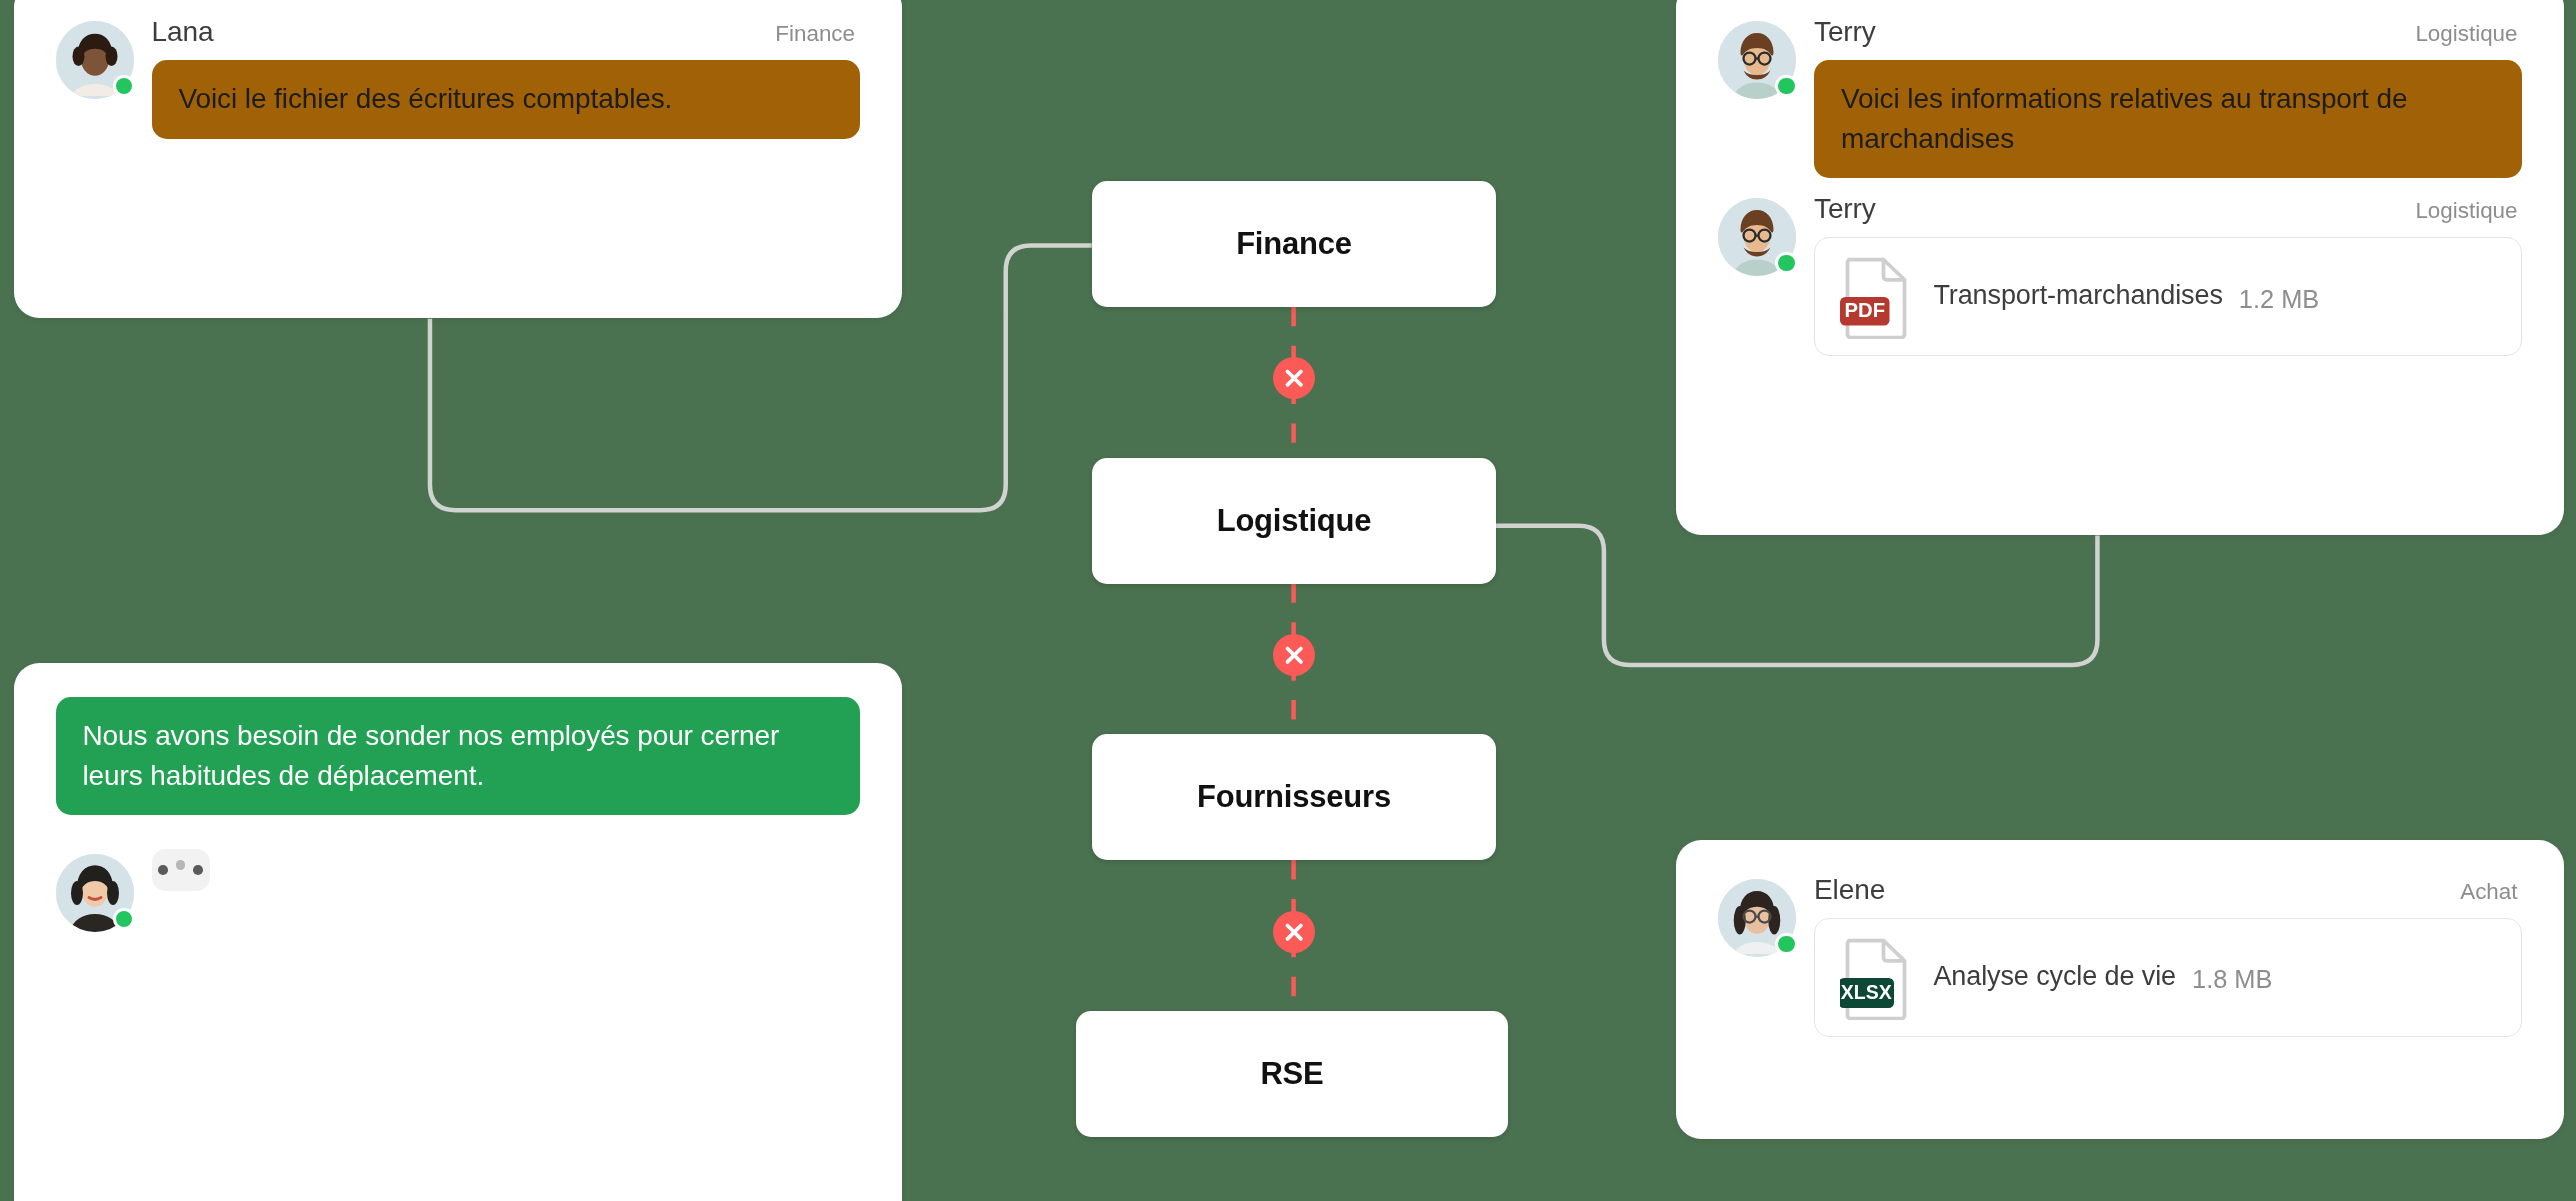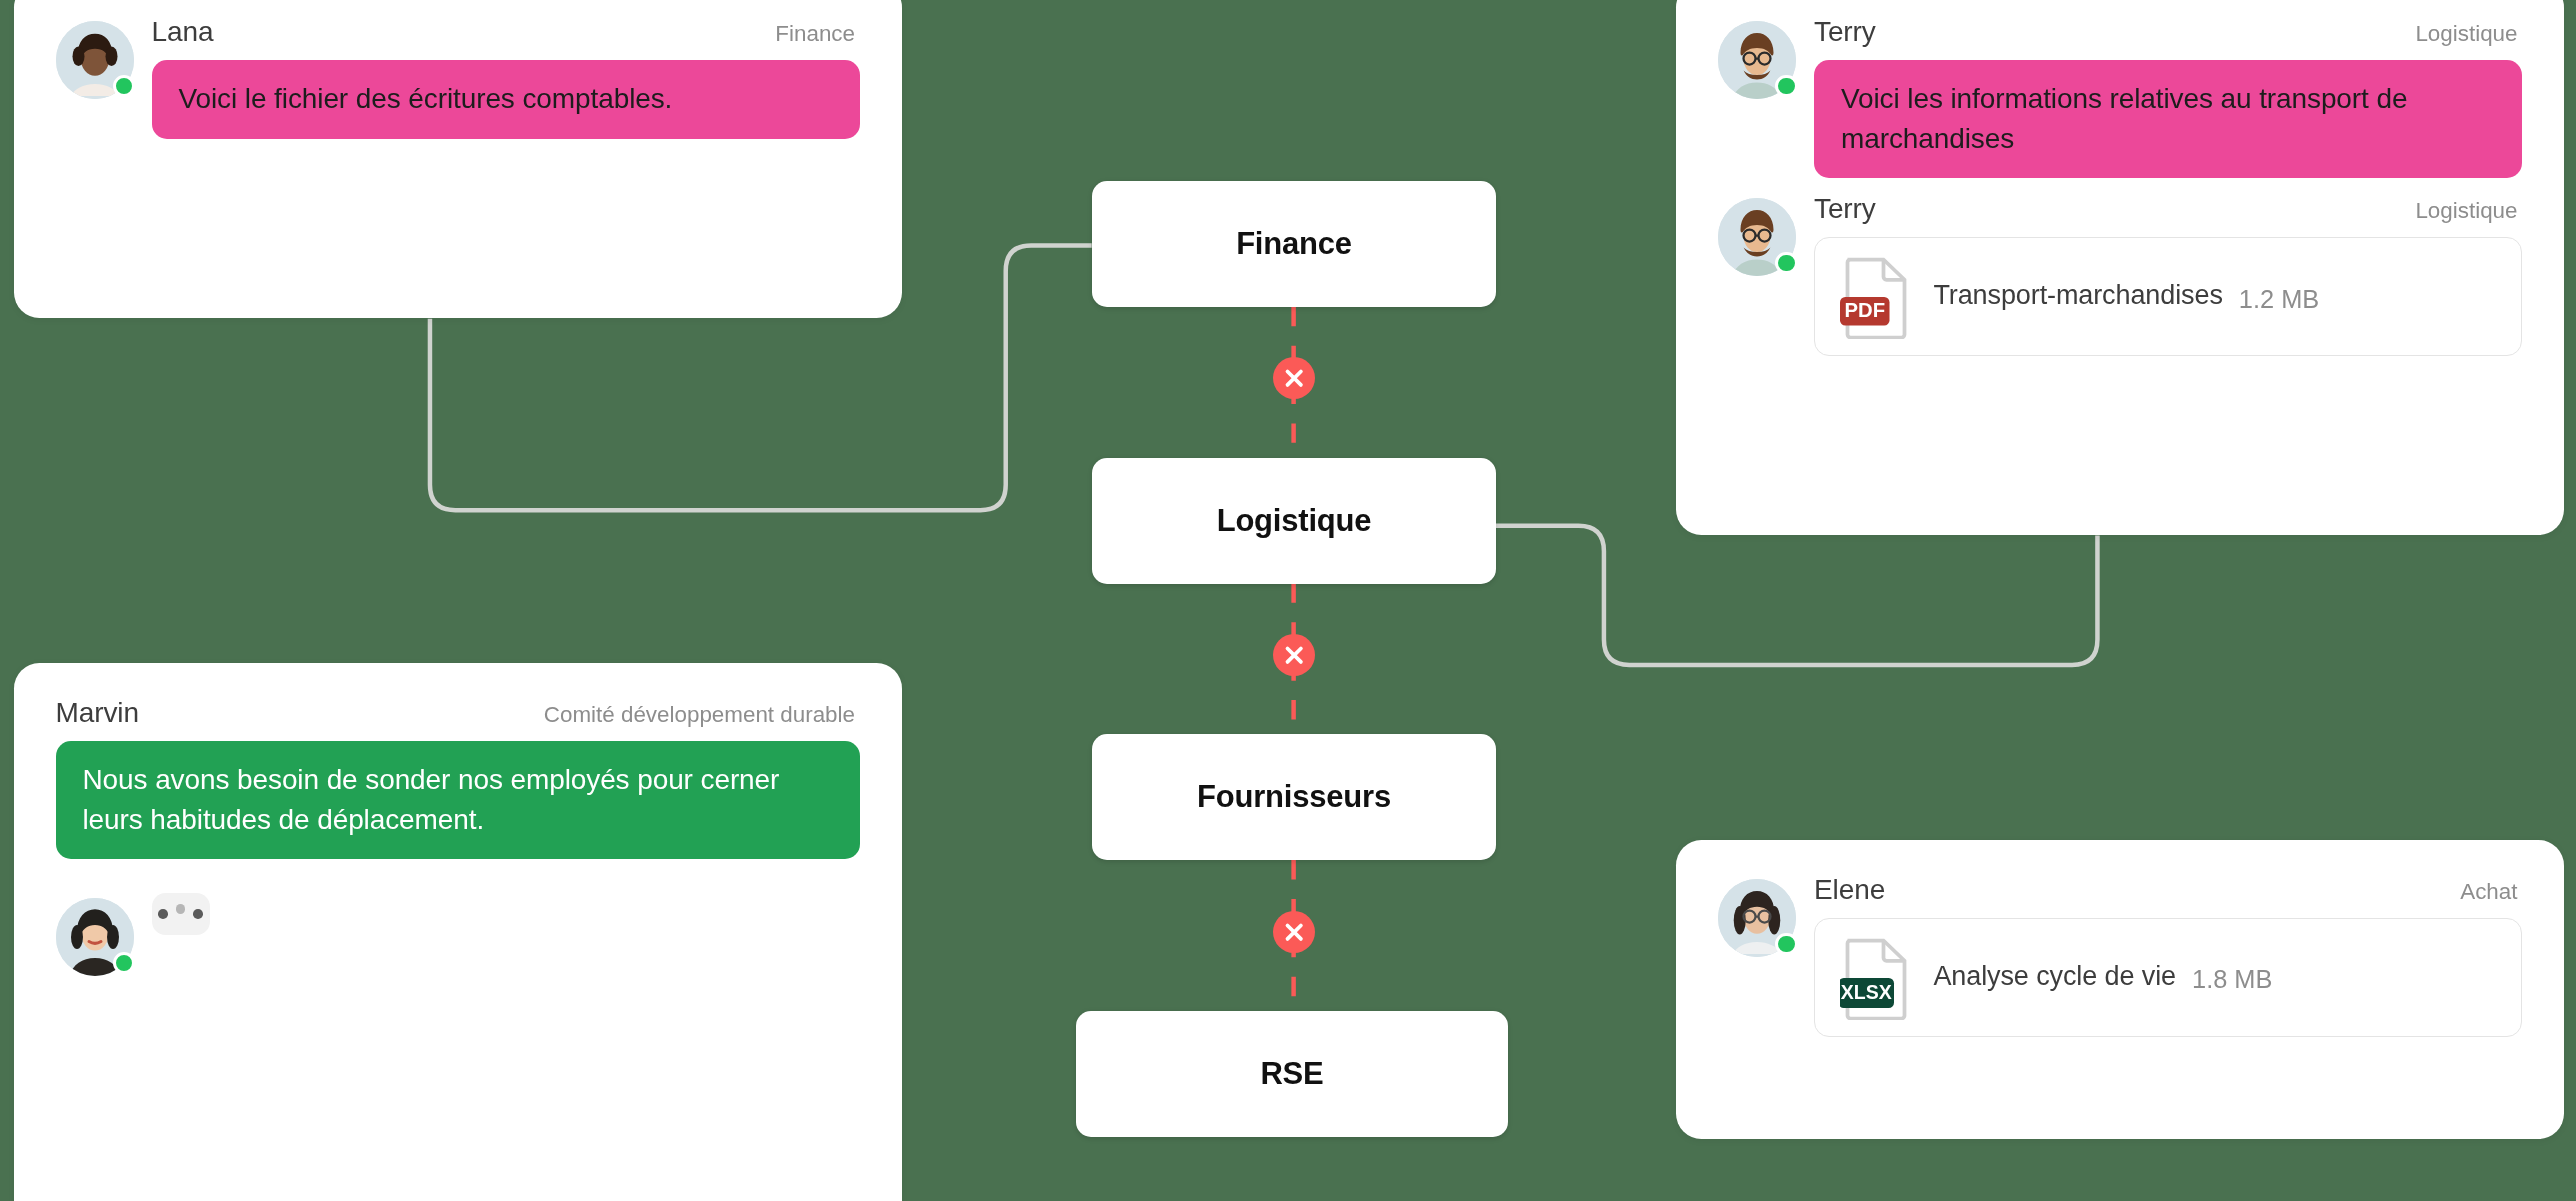--- a/index.html
+++ b/index.html
@@ -70,21 +70,21 @@
     font-size: 28px;
     color: #3d3d3d;
     letter-spacing: -0.1px;
   }
   .msg-dept {
     font-size: 22.4px;
     color: #8d8d8d;
   }
 
   .bubble {
-    background: #ec4899;
+    background: #a16207;
     border-radius: 15px;
     padding: 19.4px 27px;
     font-size: 28px;
     line-height: 1.42;
     color: #1d1d1d;
     letter-spacing: -0.1px;
   }
   .bubble.green {
     background: #22a154;
     color: #ffffff;
@@ -254,24 +254,20 @@
             <span class="file-size">1.2 MB</span>
           </div>
         </div>
       </div>
     </div>
   </div>
 
   <div class="chat-card" id="card-marvin">
     <div class="msg-row">
       <div class="msg-body">
-        <div class="msg-head">
-          <span class="msg-name">Marvin</span>
-          <span class="msg-dept">Comité développement durable</span>
-        </div>
         <div class="bubble green">Nous avons besoin de sonder nos employés pour cerner leurs habitudes de déplacement.</div>
       </div>
     </div>
 
     <div class="msg-row" style="margin-top:34px;">
       <div class="avatar-wrap">
         <div class="avatar">
           <svg viewBox="0 0 104 104" aria-hidden="true">
             <rect width="104" height="104" fill="#d5e2e8"></rect>
             <path d="M52 80c-17 0-30 9-34 24h68c-4-15-17-24-34-24z" fill="#2a2622"></path>

